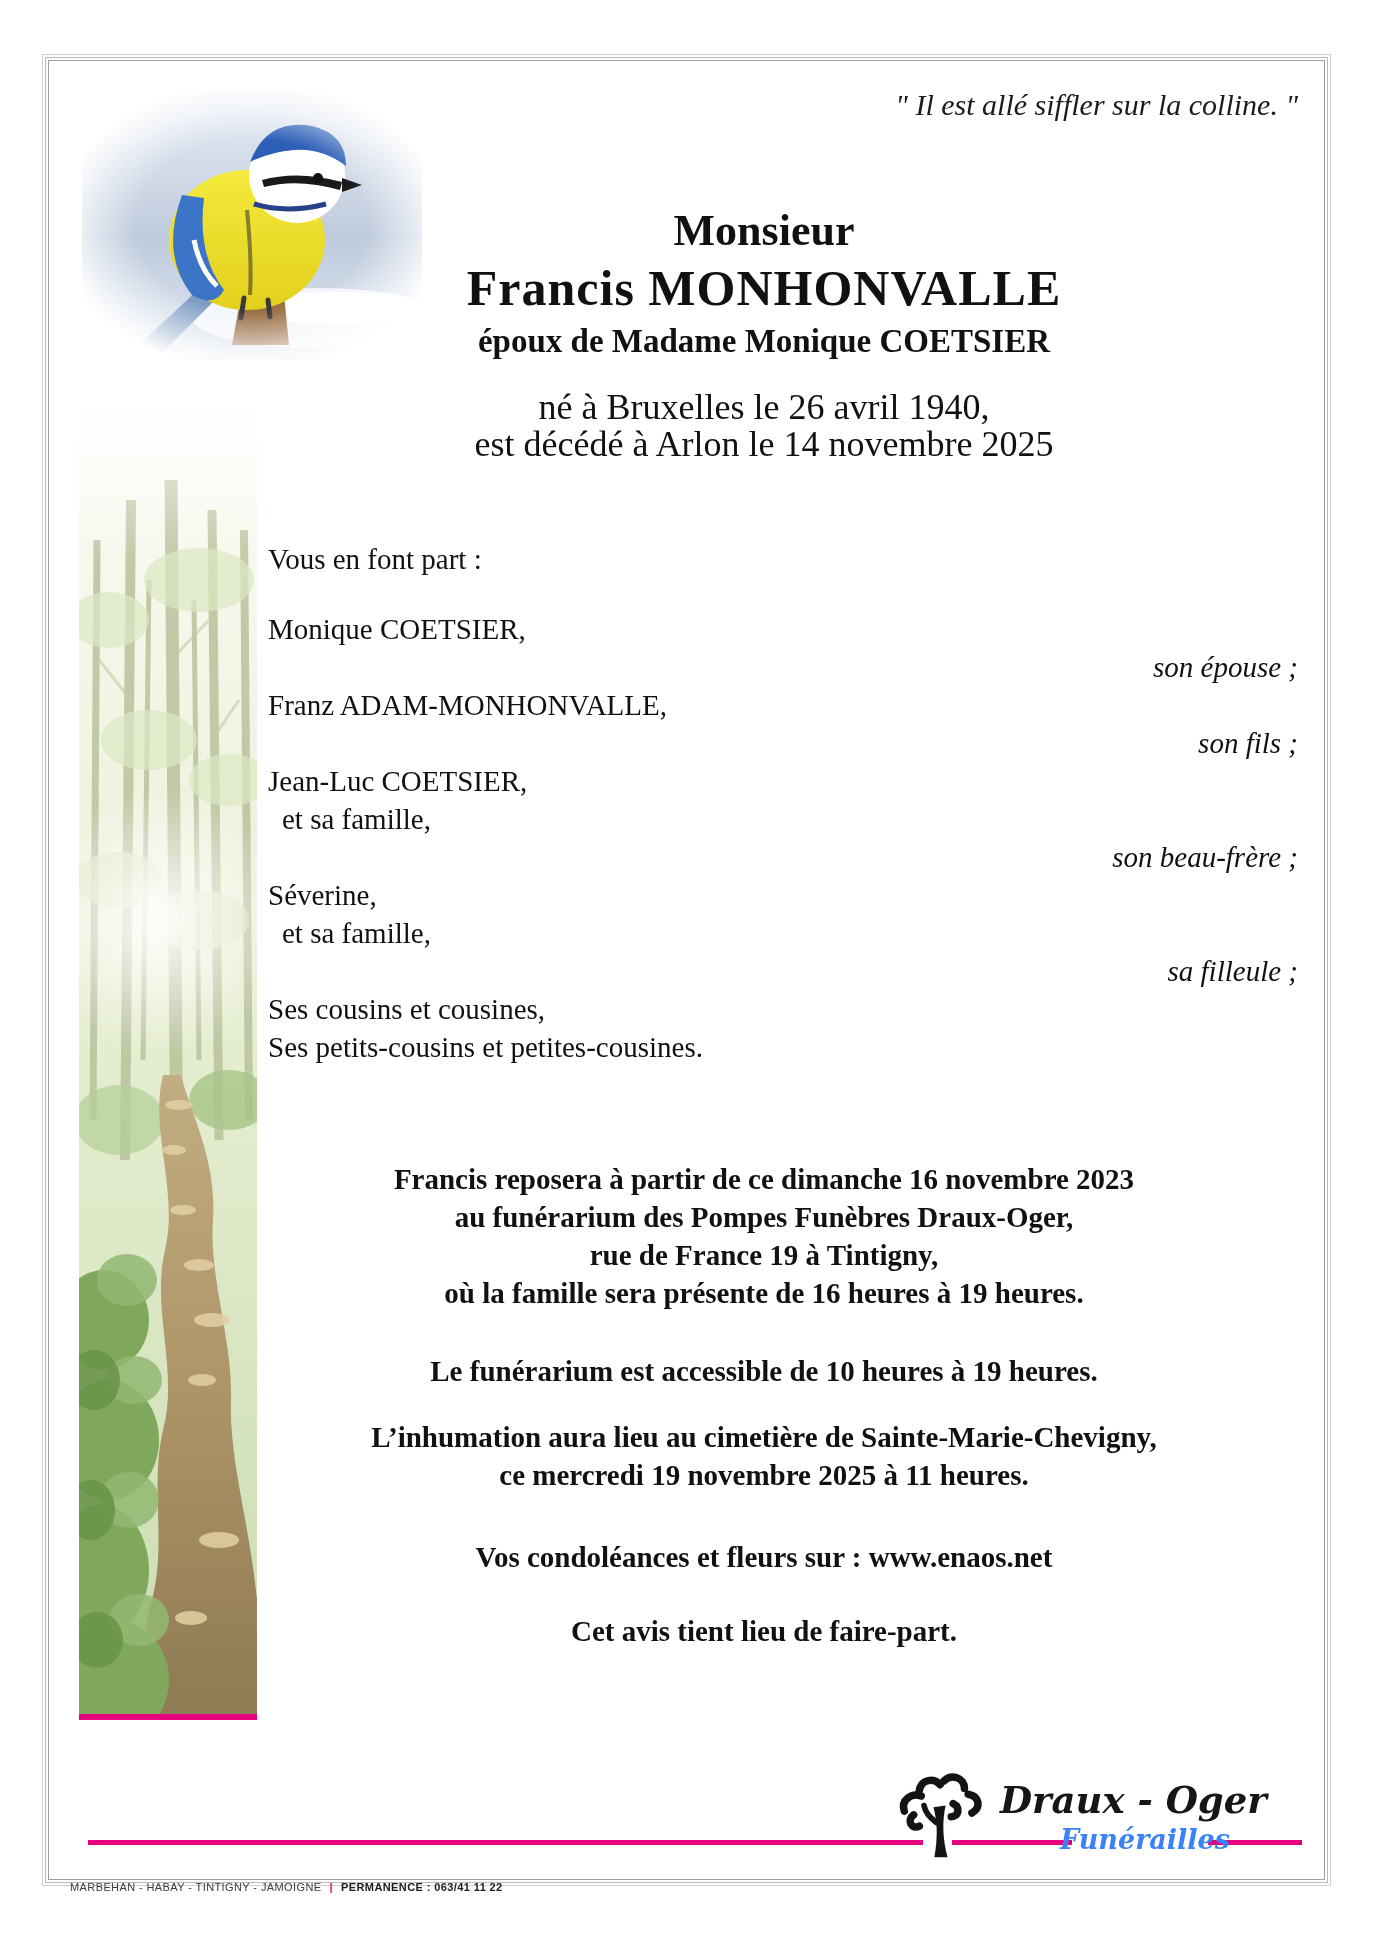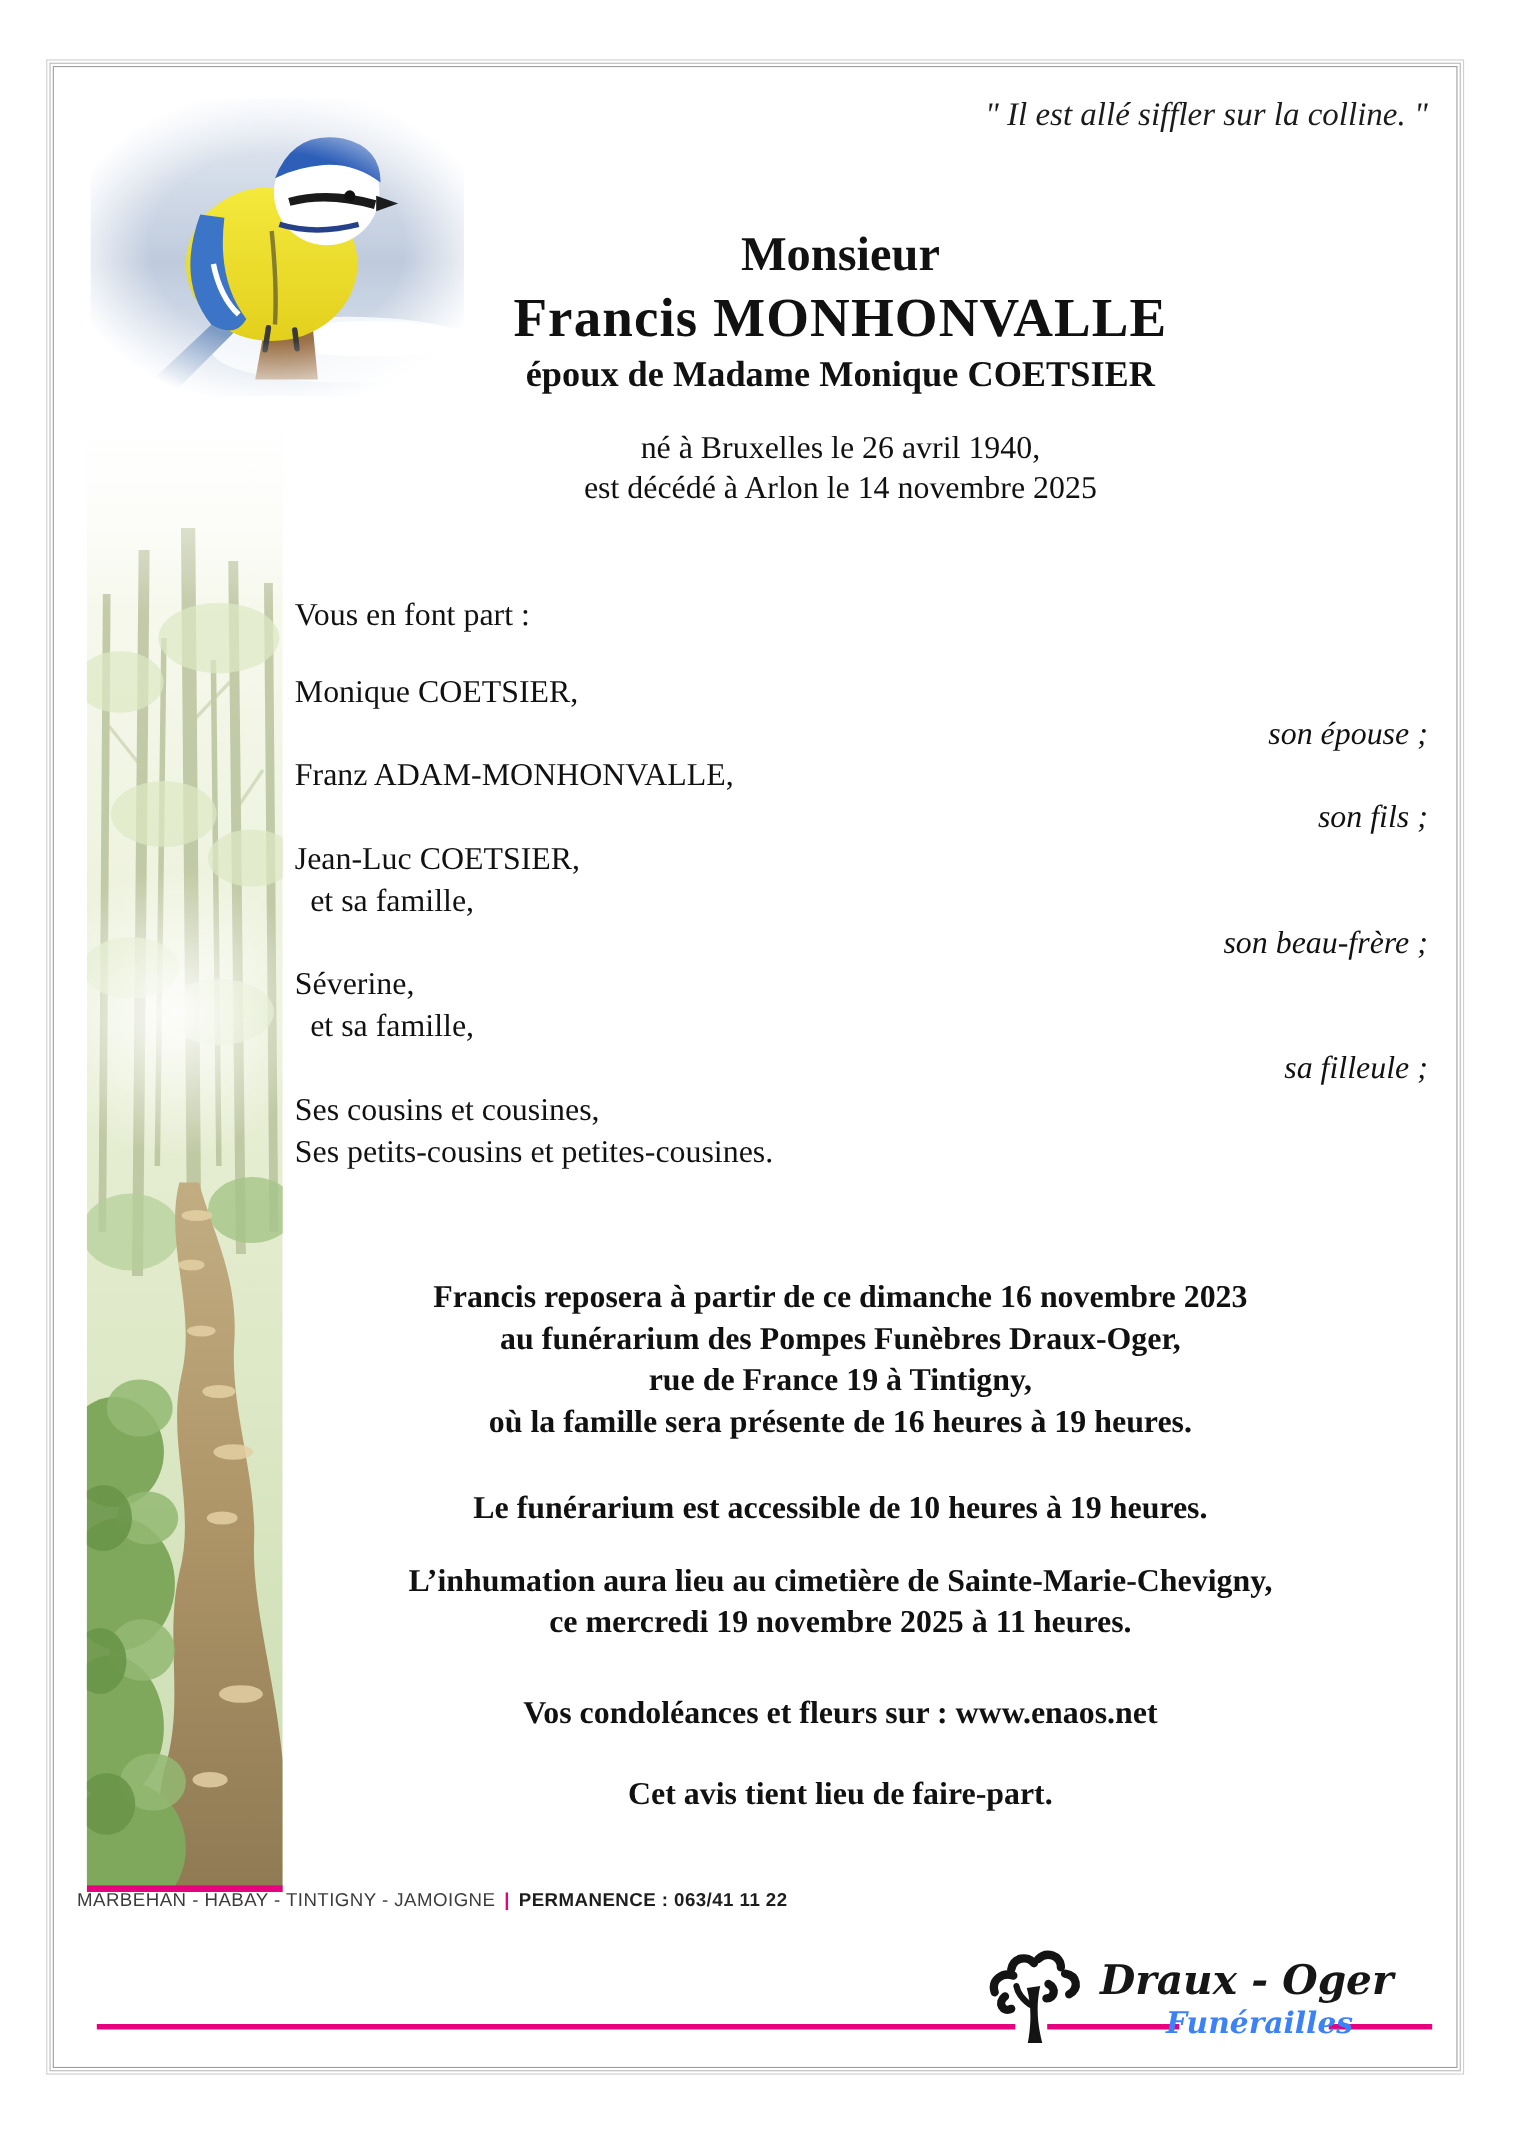--- a/index.html
+++ b/index.html
@@ -28,37 +28,37 @@
   }
   .bird-photo svg{display:block;width:100%;height:100%;}
   
   .forest-strip{position:absolute;left:79px;top:360px;width:178px;height:1360px;}
   .forest-strip svg{display:block;width:100%;height:100%;}
   
   .header{position:absolute;left:230px;top:205px;width:1068px;text-align:center;}
   .salutation{font-size:44px;font-weight:bold;line-height:52px;text-align:center;}
   .deceased-name{font-size:50px;font-weight:bold;line-height:62px;letter-spacing:1px;}
   .spouse-line{font-size:33px;font-weight:bold;line-height:44px;}
-  .dates{margin-top:26px;font-size:29px;line-height:37px;}
+  .dates{margin-top:26px;font-size:36px;line-height:37px;}
   
   .family{position:absolute;left:268px;top:540px;width:1030px;font-size:29px;}
   .family .intro{line-height:38px;margin-bottom:32px;}
   .fam-line{line-height:38px;}
   .fam-line.indent{padding-left:14px;}
   .fam-line.relation{text-align:right;font-style:italic;}
   
   .ceremony{position:absolute;left:230px;top:1160px;width:1068px;text-align:center;
             font-size:29px;font-weight:bold;}
   .ceremony div{line-height:38px;} .gap40{margin-top:40px;} .gap28{margin-top:28px;}
   .gap32{margin-top:44px;} .gap36{margin-top:36px;}
   
   .footer-locations{
-    position:absolute;left:70px;top:1718px;
+    position:absolute;left:70px;top:1881px;
     font-family:"Liberation Sans","DejaVu Sans",sans-serif;
-    font-size:17px;letter-spacing:.4px;color:#3c3c3c;white-space:nowrap;
+    font-size:11px;letter-spacing:.4px;color:#3c3c3c;white-space:nowrap;
   }
   .footer-locations .sep{color:#e6017e;font-weight:bold;padding:0 8px;}
   .footer-locations .perm{font-weight:bold;color:#1d1d1d;}
   .pink-line{position:absolute;top:1840px;height:5px;background:#e6017e;}
   .pl1{left:88px;width:835px;} .pl2{left:952px;width:120px;} .pl3{left:1208px;width:94px;}
   .tree-logo{position:absolute;left:893px;top:1766px;width:94px;height:94px;}
   .brand-name{
     position:absolute;left:1000px;top:1778px;width:260px;text-align:left;
     font-size:37px;font-weight:bold;font-style:italic;color:#161616;
     font-family:"DejaVu Serif","Liberation Serif",serif;white-space:nowrap;

